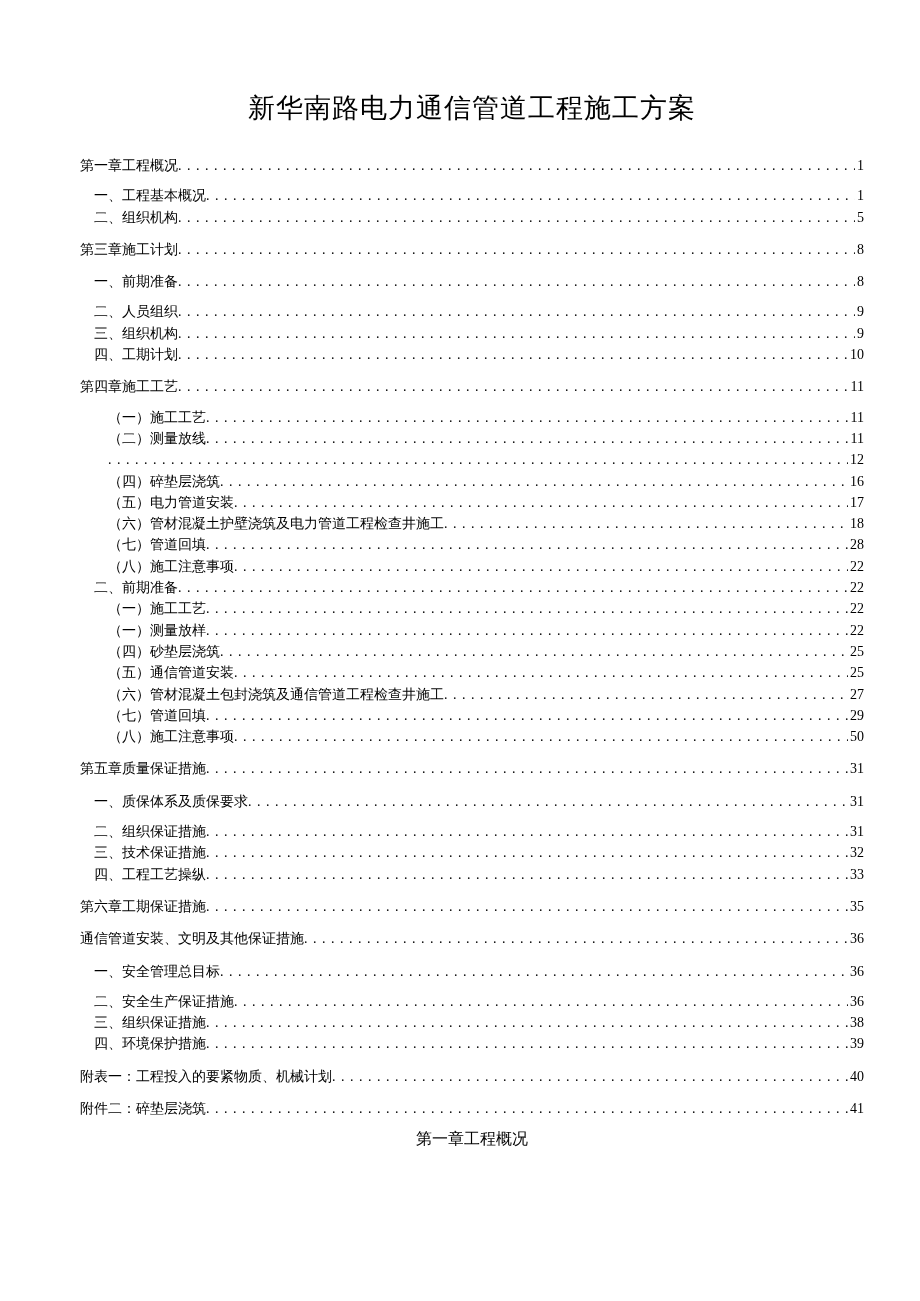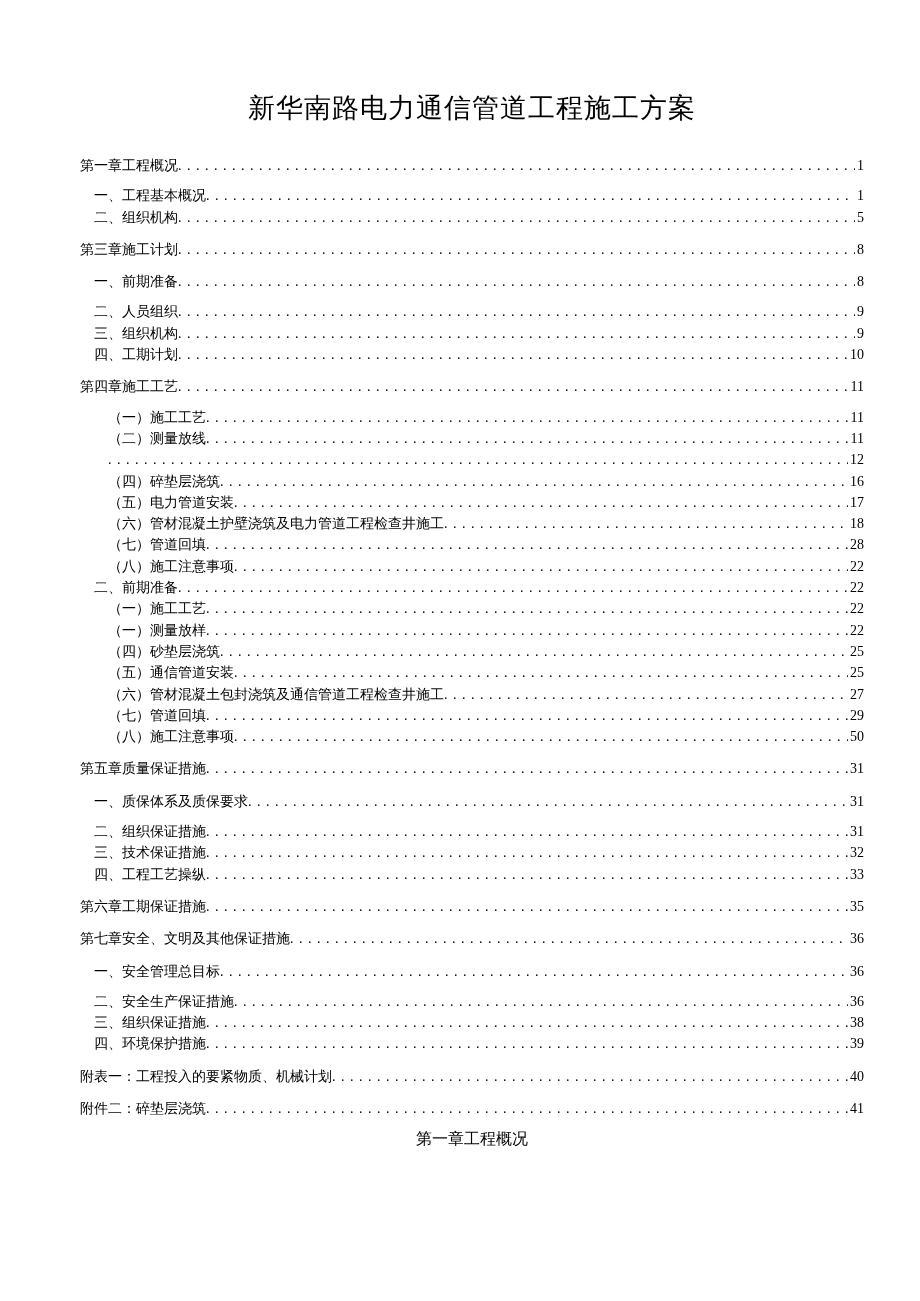--- a/index.html
+++ b/index.html
@@ -210,21 +210,21 @@
         <span class="toc-label">四、工程工艺操纵</span>
         <span class="toc-leader"></span>
         <span class="toc-page">33</span>
       </div>
       <div class="toc-row lvl-0 group-gap">
         <span class="toc-label">第六章工期保证措施</span>
         <span class="toc-leader"></span>
         <span class="toc-page">35</span>
       </div>
       <div class="toc-row lvl-0 group-gap">
-        <span class="toc-label">第七章安全、文明及其他保证措施</span>
+        <span class="toc-label">通信管道安装、文明及其他保证措施</span>
         <span class="toc-leader"></span>
         <span class="toc-page">36</span>
       </div>
       <div class="toc-row lvl-1 group-gap">
         <span class="toc-label">一、安全管理总目标</span>
         <span class="toc-leader"></span>
         <span class="toc-page">36</span>
       </div>
       <div class="toc-row lvl-1">
         <span class="toc-label">二、安全生产保证措施</span>

